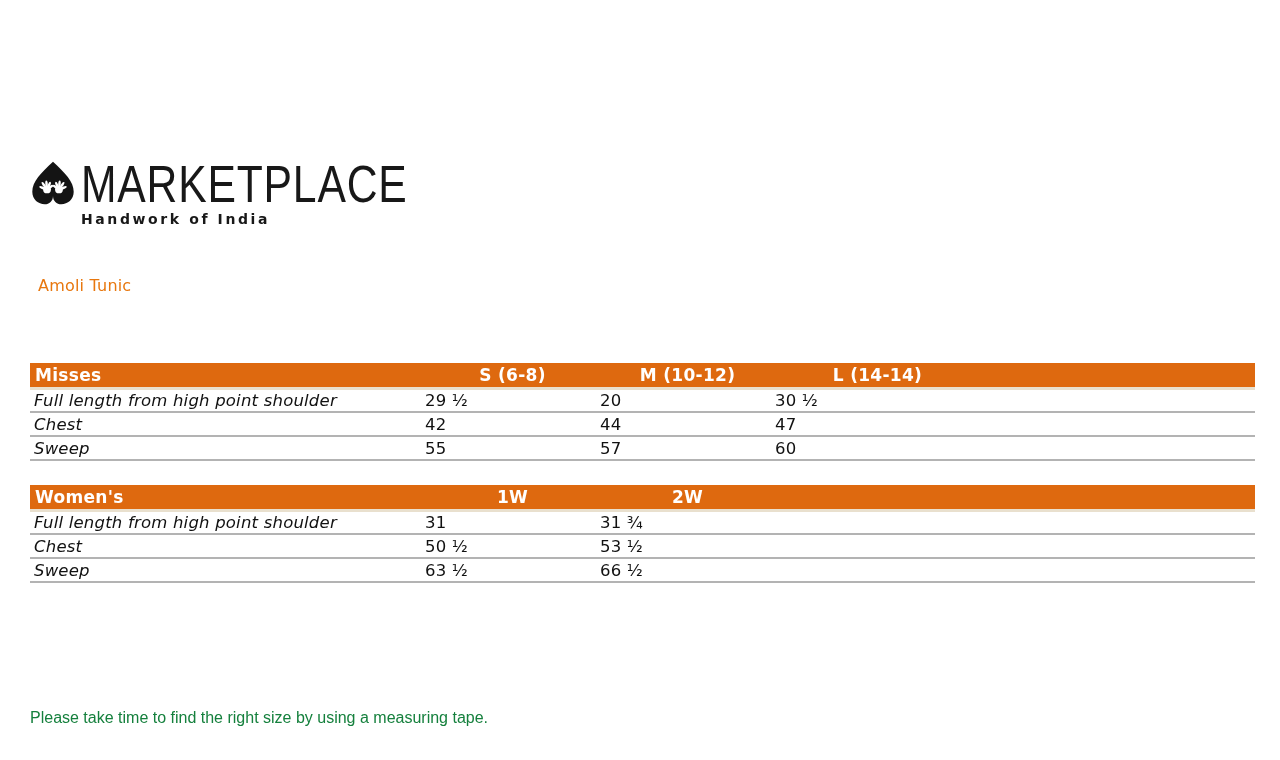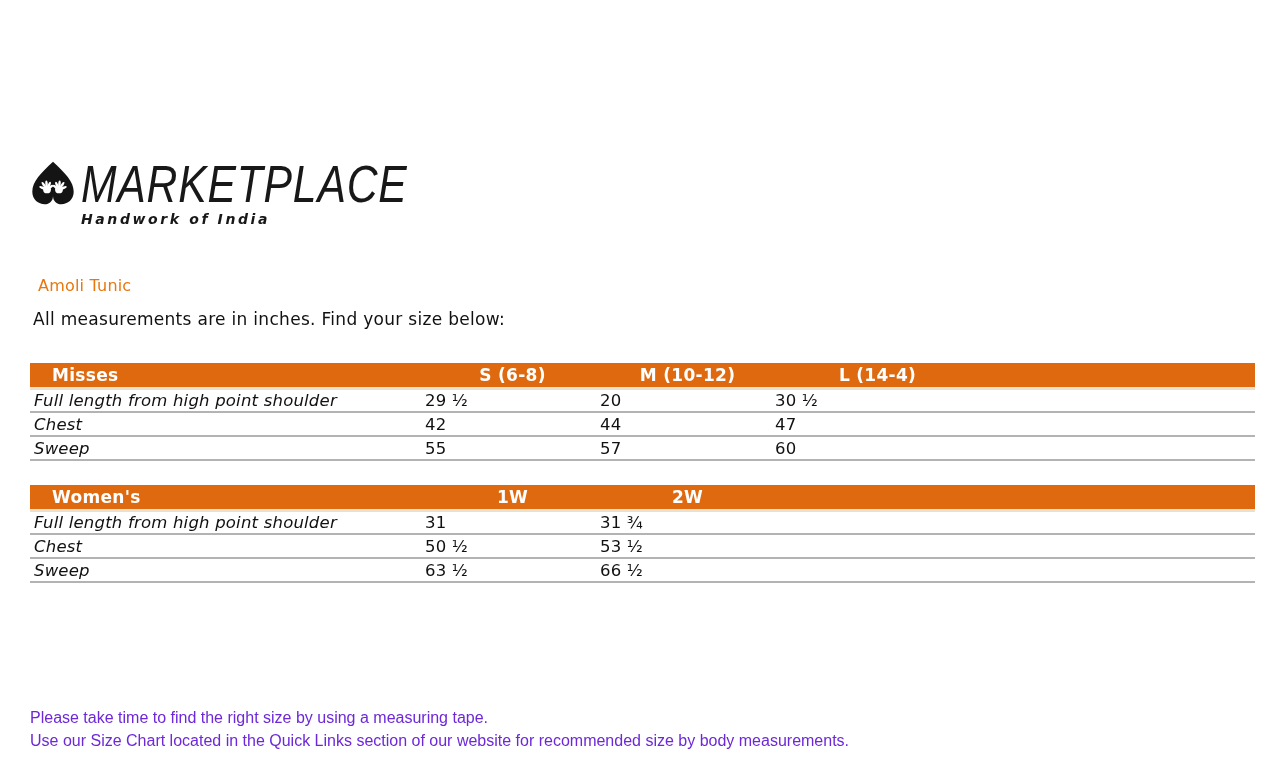--- a/index.html
+++ b/index.html
@@ -2,21 +2,21 @@
 <html><head>
 <meta charset="utf-8">
 <style>
   html,body{margin:0;padding:0;background:#fff;}
   #page{position:relative;width:1280px;height:760px;background:#fff;overflow:hidden;
         font-family:"DejaVu Sans",sans-serif;color:#1a1a1a;}
 
   
   .logo{position:absolute;left:30px;top:160px;display:flex;align-items:flex-start;}
   .logo-icon{width:46px;height:46px;display:block;flex:0 0 auto;}
-  .logo-text{margin-left:5px;font-style:italic;}
+  .logo-text{margin-left:5px;}
   .brand{font-family:"Liberation Sans",sans-serif;font-size:52px;line-height:48px;
          font-weight:400;letter-spacing:1px;color:#181818;
          transform:scaleX(0.82);transform-origin:left top;white-space:nowrap;}
   .tagline{font-family:"DejaVu Sans",sans-serif;font-size:14px;font-weight:bold;
            letter-spacing:2.6px;color:#181818;margin-top:3px;white-space:nowrap;}
 
   
   .title{position:absolute;left:38px;top:276px;font-size:16px;font-weight:normal;
          color:#E8770E;letter-spacing:0.2px;}
   .subtitle{position:absolute;left:33px;top:309px;font-size:17px;color:#111;
@@ -25,29 +25,29 @@
   
   table.size-table{position:absolute;left:30px;width:1225px;border-collapse:collapse;
                    table-layout:fixed;font-size:16.5px;color:#111;}
   #table-misses{top:363px;}
   #table-womens{top:485px;}
   .size-table th,.size-table td{padding:0;font-weight:normal;vertical-align:middle;
                    white-space:nowrap;overflow:visible;}
   .size-table thead tr{background:#DE690F;height:25px;}
   .size-table thead th{color:#fff;font-weight:bold;font-size:17px;letter-spacing:0.3px;
                    text-align:center;border-bottom:3px solid #E9E0CE;}
-  .size-table thead th.lbl{text-align:left;padding-left:22px;}
+  .size-table thead th.lbl{text-align:left;padding-left:5px;}
   .size-table tbody tr{height:24px;background:#fff;}
   .size-table tbody td{border-bottom:2px solid #B3B3B3;text-align:left;
                    letter-spacing:0.2px;}
   .size-table tbody td.lbl{text-align:left;padding-left:4px;font-style:italic;}
 
   
   .notes{position:absolute;left:30px;top:706px;font-family:"Liberation Sans",sans-serif;
-         font-size:16px;line-height:23px;color:#6d28d9;}
+         font-size:16px;line-height:23px;color:#15803d;}
 </style>
 </head>
 <body>
 
 <div id="page">
 
   <div class="logo">
     <svg class="logo-icon" viewBox="0 0 100 100" xmlns="http://www.w3.org/2000/svg" aria-hidden="true">
       <path transform="rotate(180 50 50)" fill="#141414" d="M50 96 C24 72 5 53 5 31 C5 14 18 4 32 4 C42 4 50 11 50 22 C50 11 58 4 68 4 C82 4 95 14 95 31 C95 53 76 72 50 96 Z"></path>
       <g fill="#ffffff">
@@ -69,36 +69,35 @@
         </g>
       </g>
     </svg>
     <div class="logo-text">
       <div class="brand">MARKETPLACE</div>
       <div class="tagline">Handwork of India</div>
     </div>
   </div>
 
   <div class="title">Amoli Tunic</div>
-  <div class="subtitle">All measurements are in inches. Find your size below:</div>
 
   <table id="table-misses" class="size-table">
     <colgroup>
         <col style="width:395px">
         <col style="width:175px">
         <col style="width:175px">
         <col style="width:205px">
         <col style="width:275px">
       </colgroup>
     <thead>
       <tr>
         <th class="lbl">Misses</th>
         <th>S (6-8)</th>
         <th>M (10-12)</th>
-        <th>L (14-4)</th>
+        <th>L (14-14)</th>
         <th></th>
       </tr>
     </thead>
     <tbody>
       <tr>
         <td class="lbl">Full length from high point shoulder</td>
         <td>29 ½</td>
         <td>20</td>
         <td>30 ½</td>
         <td></td>
@@ -152,16 +151,15 @@
         <td class="lbl">Sweep</td>
         <td>63 ½</td>
         <td>66 ½</td>
         <td></td>
       </tr>
     </tbody>
   </table>
 
   <div class="notes">
     <div>Please take time to find the right size by using a measuring tape.</div>
-    <div>Use our Size Chart located in the Quick Links section of our website for recommended size by body measurements.</div>
   </div>
 
 </div>
 
 </body></html>

